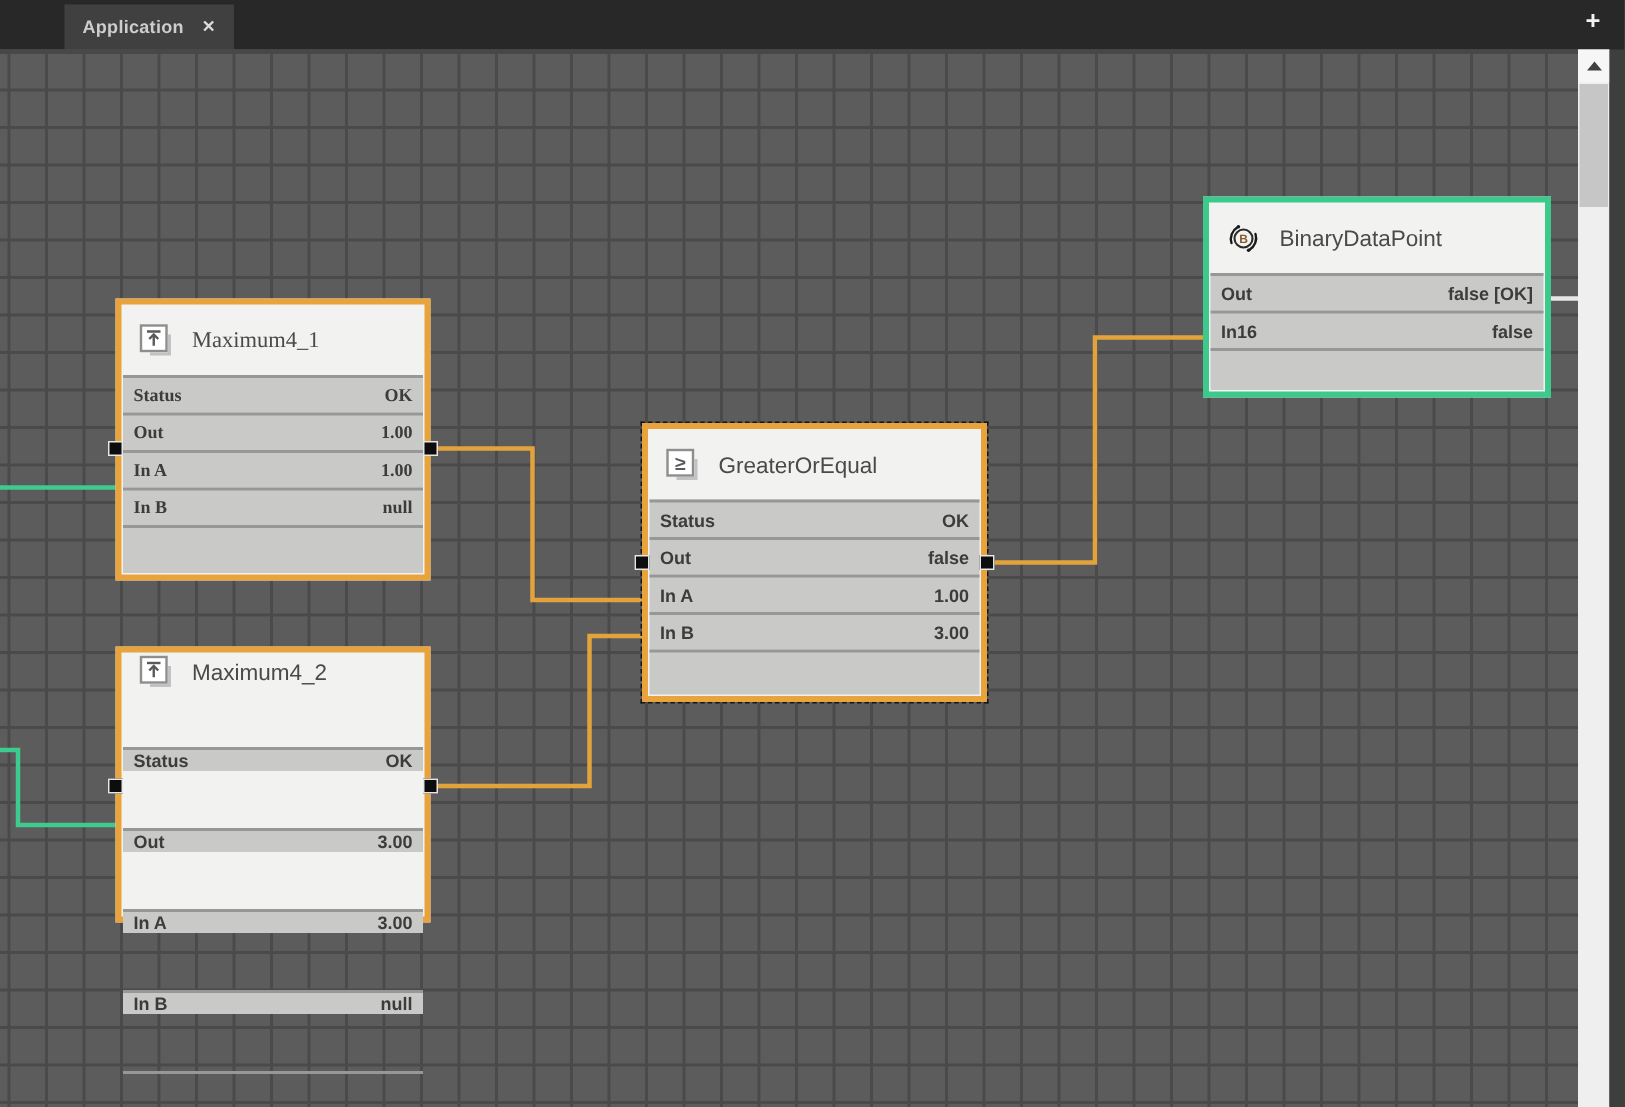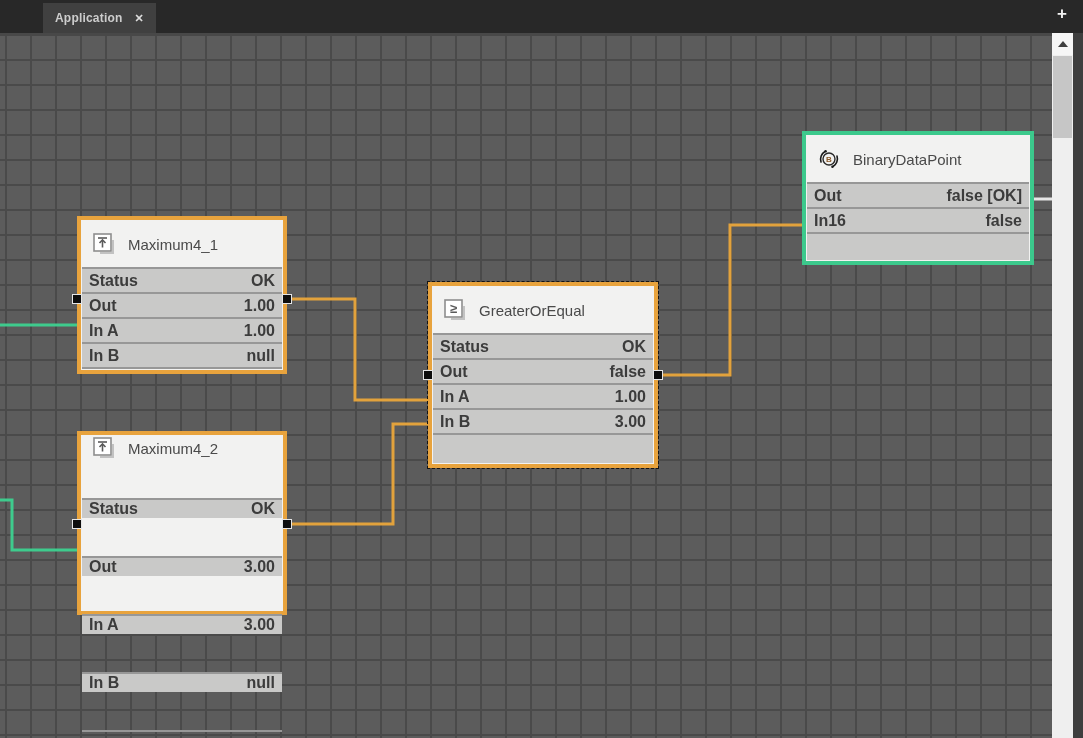--- a/index.html
+++ b/index.html
@@ -34,24 +34,24 @@
            background: #f2f2f1; padding: 1px; border: 4px solid #e8a33d; }
   .block.green { border-color: #3cc98c; }
   .block.selected::before { content: ""; position: absolute; inset: -5px;
            border: 1px dashed #141414; pointer-events: none; }
   .block-header { height: 46px; display: flex; align-items: center; gap: 12px;
            padding: 0 10px; background: #f2f2f1; }
   .block-title { font-size: 15px; color: #4a4a4a; }
   .blk-icon { flex: 0 0 auto; width: 24px; height: 24px; }
   .row { height: 25px; border-top: 2px solid #979797; background: #c9c9c8;
          display: flex; align-items: center; justify-content: space-between;
-         padding: 0 7px; font-size: 16px; font-weight: 700; color: #3c3c3c; }
+         padding: 0 7px; font-size: 12px; font-weight: 700; color: #3c3c3c; }
   .row-fill { flex: 1; border-top: 2px solid #979797; background: #c9c9c8; }
 
-  .b1 { left: 77px;  top: 180px; width: 210px; height: 158px; }
+  .b1 { left: 77px;  top: 163px; width: 210px; height: 188px; font-family: Liberation Serif, serif; }
   .b2 { left: 77px;  top: 395px; width: 210px; height: 184px; gap: 38px; }
   .b3 { left: 428px; top: 246px; width: 230px; height: 186px; }
   .b4 { left: 802px; top: 95px;  width: 232px; height: 134px; }
 
   
   .handle { position: absolute; width: 10px; height: 10px; background: #0d0d0d;
             border: 1px solid #e6e6e6; }
 
   
   .scrollbar { position: absolute; left: 1052px; top: 33px; width: 21px; height: 705px; background: #efefef; }

